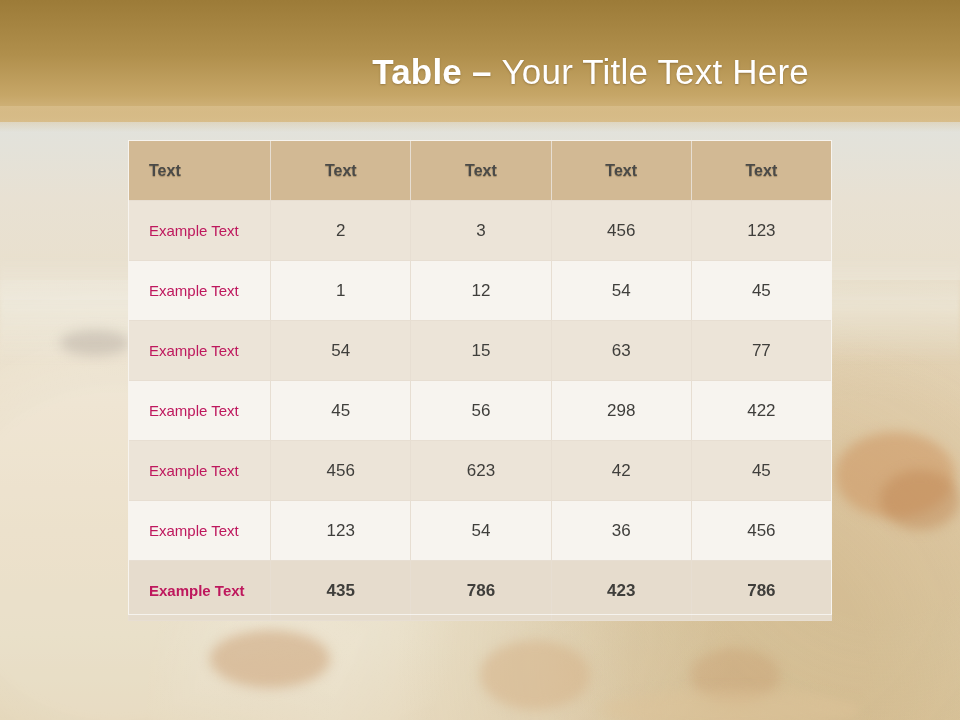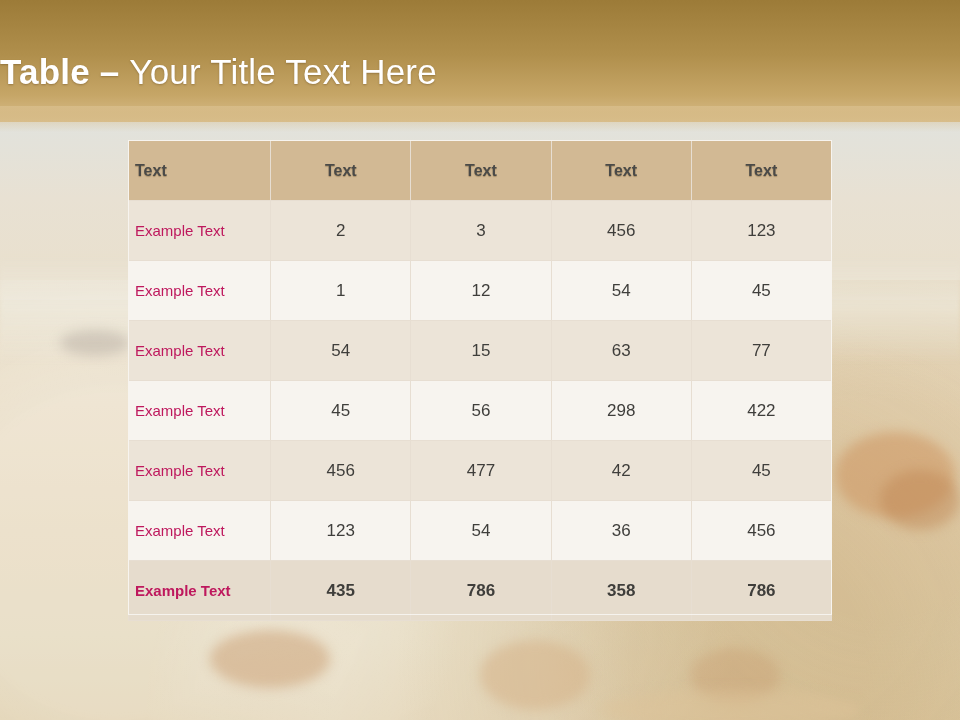--- a/index.html
+++ b/index.html
@@ -95,21 +95,21 @@
     position: absolute;
     left: 0; top: 106px;
     width: 960px;
     height: 26px;
     background: linear-gradient(180deg, rgba(216,189,138,0.9) 0%, rgba(225,214,196,0.0) 100%);
   }
   .slide-title {
     position: absolute;
     left: 0; top: 52px;
     width: 809px;
-    text-align: left;
+    text-align: right;
     font-size: 35px;
     color: #ffffff;
     letter-spacing: 0.2px;
     text-shadow: 0 1px 2px rgba(80,55,20,0.35);
     white-space: nowrap;
   }
   .slide-title .bold {
     font-weight: bold;
   }
   .slide-title .light {
@@ -124,21 +124,21 @@
     width: 704px;
   }
   table.data-table {
     border-collapse: collapse;
     width: 704px;
     table-layout: fixed;
   }
   table.data-table th,
   table.data-table td {
     height: 59px;
-    padding: 0 6px;
+    padding: 0 20px;
     border: 1px solid #e7ded2;
     font-size: 16px;
     color: #4a4a48;
     vertical-align: middle;
     overflow: hidden;
     white-space: nowrap;
   }
   table.data-table col.c0 { width: 142px; }
   table.data-table col.c1,
   table.data-table col.c2,
@@ -253,36 +253,36 @@
         <tr class="even">
           <td class="label">Example Text</td>
           <td class="num">45</td>
           <td class="num">56</td>
           <td class="num">298</td>
           <td class="num">422</td>
         </tr>
         <tr class="odd">
           <td class="label">Example Text</td>
           <td class="num">456</td>
-          <td class="num">477</td>
+          <td class="num">623</td>
           <td class="num">42</td>
           <td class="num">45</td>
         </tr>
         <tr class="even">
           <td class="label">Example Text</td>
           <td class="num">123</td>
           <td class="num">54</td>
           <td class="num">36</td>
           <td class="num">456</td>
         </tr>
         <tr class="total">
           <td class="label">Example Text</td>
           <td class="num">435</td>
           <td class="num">786</td>
-          <td class="num">358</td>
+          <td class="num">423</td>
           <td class="num">786</td>
         </tr>
       </tbody>
     </table>
   </div>
 
   <div class="table-outer-border"></div>
 
 </div>
 

